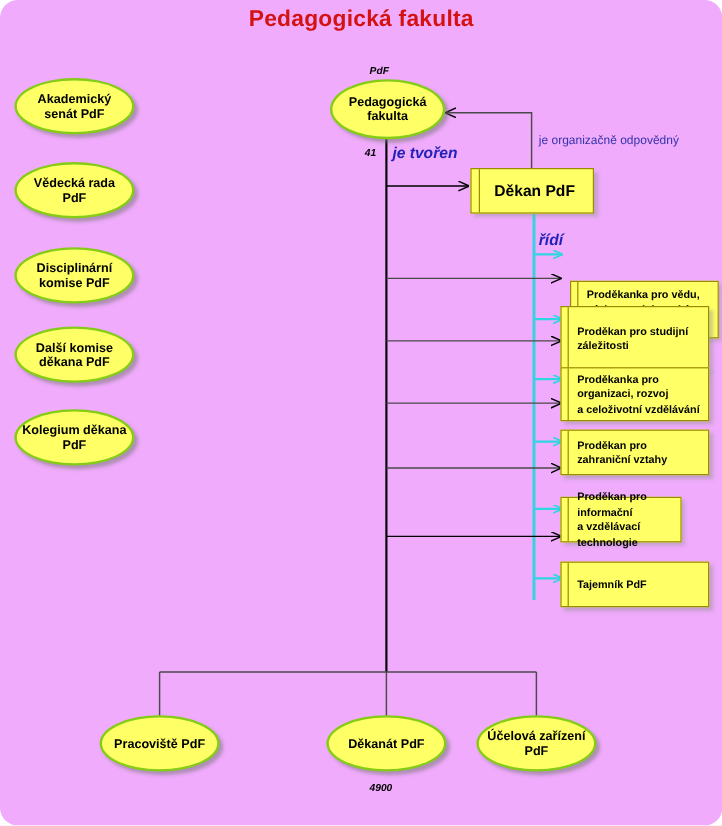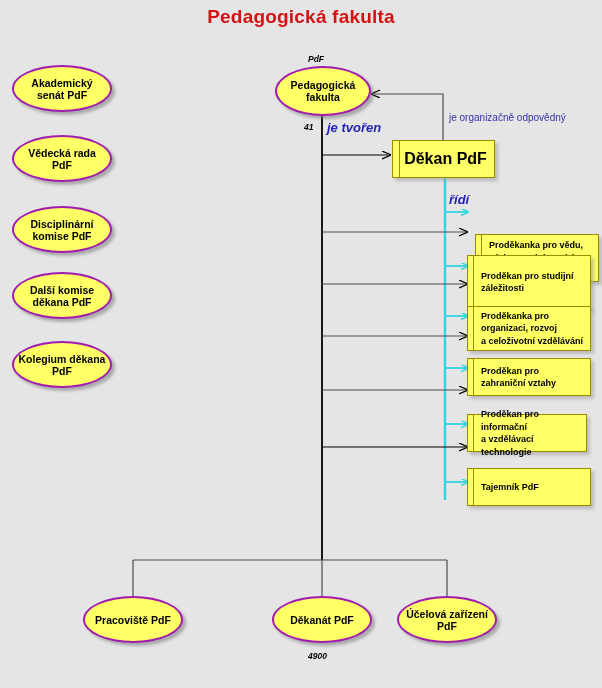--- a/index.html
+++ b/index.html
@@ -7,22 +7,23 @@
     padding: 0;
     background: #ffffff;
   }
   body {
     font-family: "Liberation Sans", sans-serif;
   }
   #canvas {
     position: relative;
     width: 602px;
     height: 688px;
-    background: #e5e5e5;
+    background: #f0abfc;
     overflow: hidden;
+    border-radius: 15px;
   }
   #svg-layer {
     position: absolute;
     left: 0;
     top: 0;
     width: 602px;
     height: 688px;
   }
 
   
@@ -35,21 +36,21 @@
     font-size: 19px;
     font-weight: bold;
     color: #d41212;
     letter-spacing: 0.2px;
   }
 
   
   .node-ellipse {
     position: absolute;
     background: #ffff66;
-    border: 2px solid #a21caf;
+    border: 2px solid #84cc16;
     border-radius: 50%;
     box-sizing: border-box;
     display: flex;
     align-items: center;
     justify-content: center;
     text-align: center;
     font-size: 10.5px;
     font-weight: bold;
     color: #000000;
     line-height: 12px;
@@ -77,21 +78,21 @@
   .node-box::before {
     content: "";
     position: absolute;
     left: 5px;
     top: 0;
     bottom: 0;
     width: 1px;
     background: #9a8c00;
   }
   .node-box.big-box {
-    font-size: 16px;
+    font-size: 13px;
     justify-content: center;
     padding-left: 9px;
   }
   .node-box.big-box::before { left: 6px; }
 
   
   .edge-label {
     position: absolute;
     font-size: 13px;
     white-space: nowrap;
@@ -197,21 +198,21 @@
   </div>
   <div class="node-box" style="left:467px; top:255px; width:124px; height:54px;">
     <span>Proděkan pro studijní<br>záležitosti</span>
   </div>
   <div class="node-box" style="left:467px; top:358px; width:124px; height:38px;">
     <span>Proděkan pro<br>zahraniční vztahy</span>
   </div>
   <div class="node-box" style="left:467px; top:306px; width:124px; height:45px;">
     <span>Proděkanka pro<br>organizaci, rozvoj<br>a celoživotní vzdělávání</span>
   </div>
-  <div class="node-box" style="left:467px; top:414px; width:120px; height:38px;">
+  <div class="node-box" style="left:467px; top:414px; width:101px; height:38px;">
     <span>Proděkan pro informační<br>a vzdělávací technologie</span>
   </div>
   <div class="node-box" style="left:467px; top:468px; width:124px; height:38px;">
     <span>Tajemník PdF</span>
   </div>
 
   <div class="node-ellipse" style="left:83px; top:596px; width:100px; height:47px;">
     <span class="el-text">Pracoviště PdF</span>
   </div>
   <div class="node-ellipse" style="left:272px; top:596px; width:100px; height:47px;">

